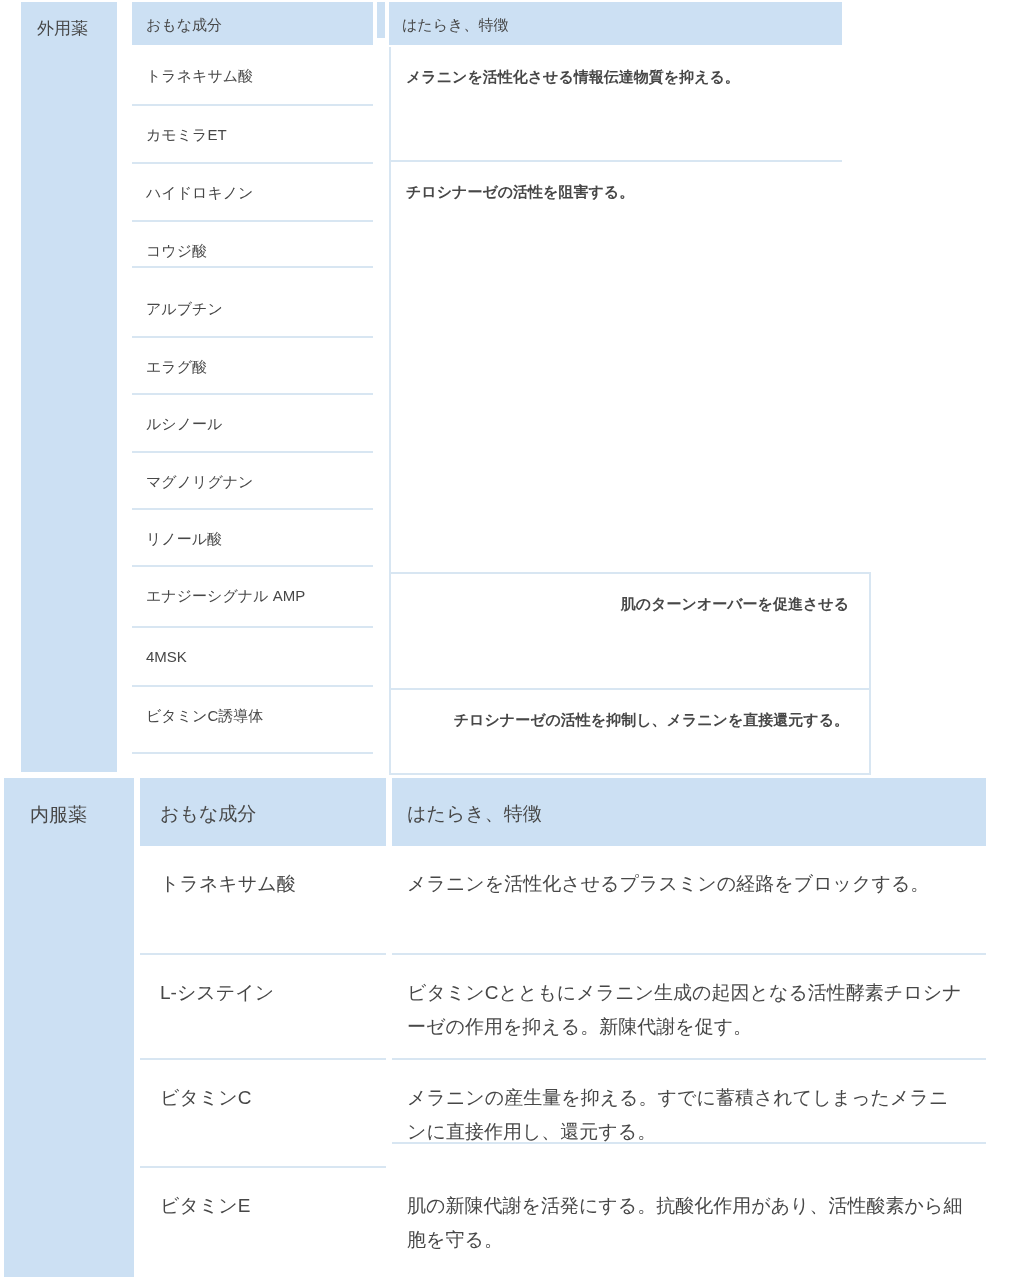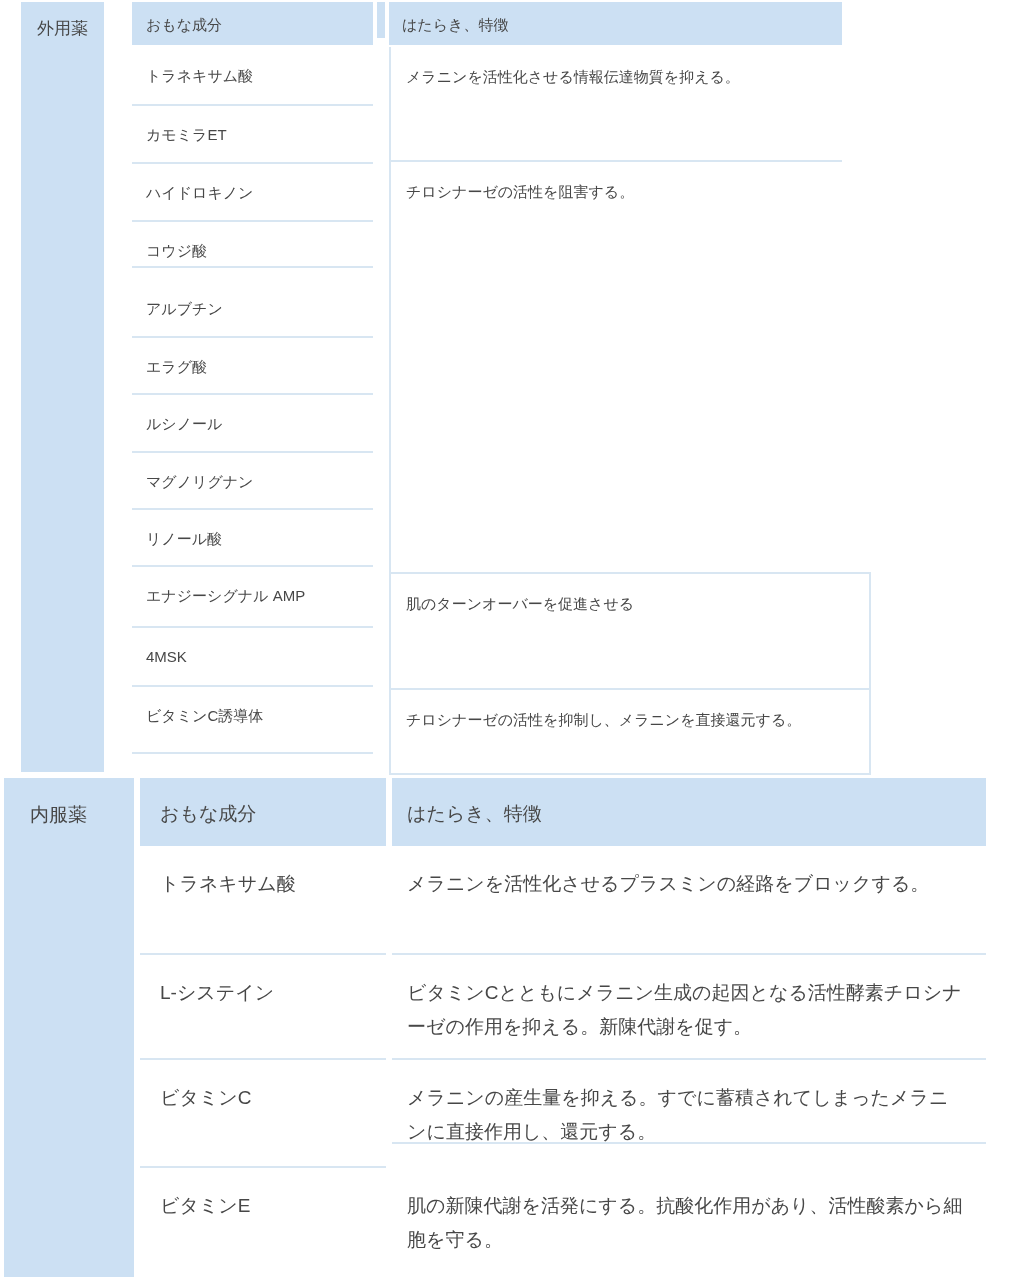--- a/index.html
+++ b/index.html
@@ -8,40 +8,41 @@
     width:1024px;height:1277px;
     background:#ffffff;
     font-family:"Liberation Sans",sans-serif;
     color:var(--text,#474747);
     overflow:hidden;
   }
   .abs{position:absolute;box-sizing:border-box;}
   .blue{background:var(--blue,#cce0f3);}
 
   
-  .s1-label{left:21px;top:2px;width:83px;height:770px;font-size:17px;padding:15px 0 0 16px;}
+  .s1-label{left:21px;top:2px;width:96px;height:770px;font-size:17px;padding:15px 0 0 16px;}
   .s1-h-ing{left:132px;top:2px;width:241px;height:43px;font-size:15px;padding:14px 0 0 14px;}
   .s1-sliver{left:377px;top:2px;width:8px;height:36px;}
   .s1-h-eff{left:389px;top:2px;width:453px;height:43px;font-size:15px;padding:14px 0 0 13px;}
 
   .s1-ing{
     left:132px;width:241px;
     font-size:15px;line-height:17px;
     padding:20px 6px 0 14px;
     border-bottom:2px solid var(--border,#d8e6f2);
     background:#fff;
   }
   .s1-eff{
     left:389px;width:453px;
     font-size:15px;line-height:1.85;
     padding:16px 20px 12px 15px;
     border-left:2px solid var(--border,#d8e6f2);
     background:#fff;
+    font-weight:bold;
   }
-  .s1-eff.wide{width:482px;border-right:2px solid var(--border,#d8e6f2);}
+  .s1-eff.wide{width:482px;border-right:2px solid var(--border,#d8e6f2);text-align:right;}
   .bb{border-bottom:2px solid var(--border,#d8e6f2);}
   .bt{border-top:2px solid var(--border,#d8e6f2);}
 
   
   .s2-label{left:4px;top:778px;width:130px;height:499px;font-size:19px;padding:24px 0 0 26px;}
   .s2-h-ing{left:140px;top:778px;width:246px;height:68px;font-size:19px;padding:23px 0 0 20px;}
   .s2-h-eff{left:392px;top:778px;width:594px;height:68px;font-size:19px;padding:23px 0 0 15px;}
   .s2-ing{
     left:140px;width:246px;
     font-size:19px;line-height:22px;

